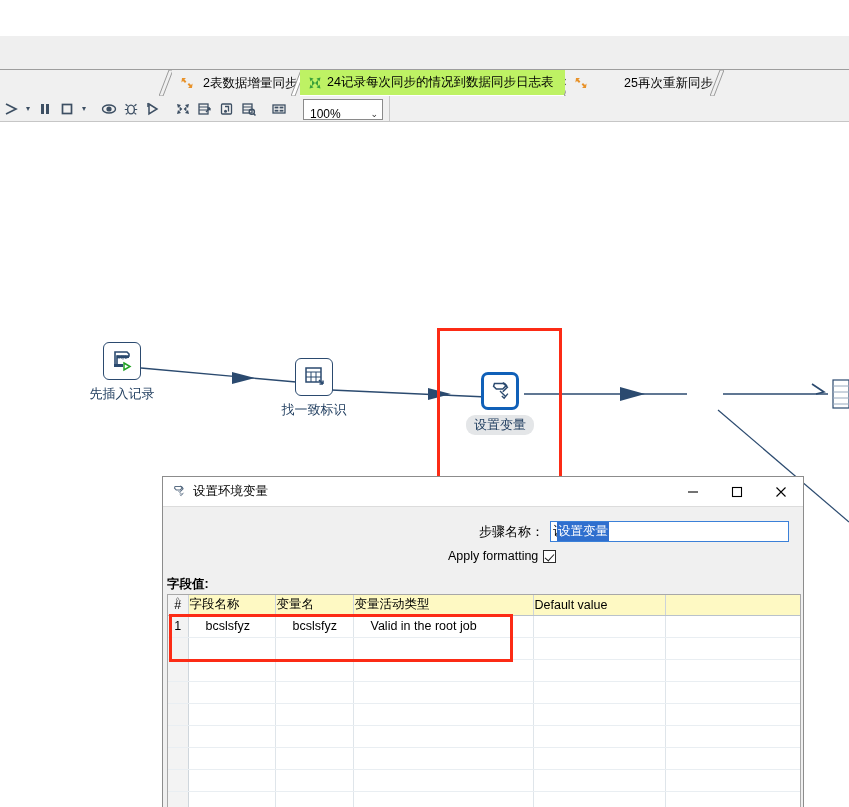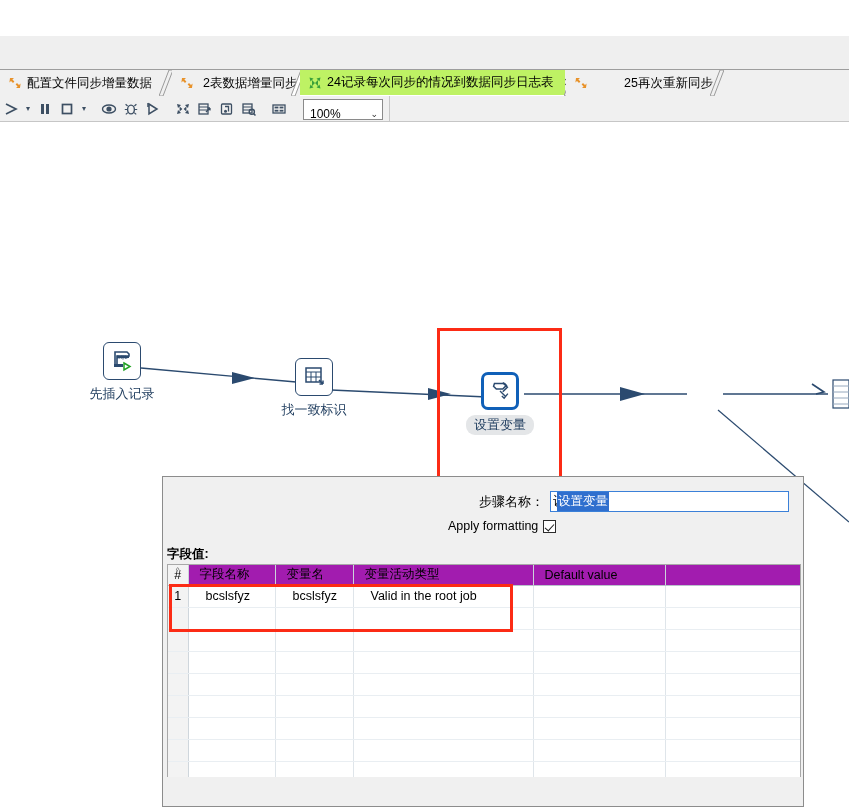--- a/index.html
+++ b/index.html
@@ -93,23 +93,23 @@
 
   .row-applyfmt { position:absolute; left:285px; top:42px; display:flex; align-items:center; gap:5px; font-size:12.5px; }
   .chk { width:13px; height:13px; border:1px solid #2b2b2b; background:#fff; position:relative; display:inline-block; }
   .chk::after { content:""; position:absolute; left:3px; top:1px; width:4px; height:8px; border:solid #1b1b1b; border-width:0 1.6px 1.6px 0; transform:rotate(42deg); }
 
   .lbl-fieldvals { position:absolute; left:4px; top:69px; font-size:12.5px; font-weight:bold; }
 
   .gridwrap { position:absolute; left:4px; top:87px; width:634px; height:213px; background:#ffffff; border:1px solid #a8a8a8; border-bottom:none; overflow:hidden; }
   table.grid { border-collapse:collapse; width:100%; table-layout:fixed; font-size:12.5px; }
   table.grid th {
-    height:20px; background:#a21caf; font-weight:normal; text-align:left;
+    height:20px; background:#fef9c3; font-weight:normal; text-align:left;
     border-right:1px solid #ccd3da; border-bottom:1px solid #b9c2cb;
-    padding:0 11px; color:#000; position:relative; font-size:12.5px;
+    padding:0 1px; color:#000; position:relative; font-size:12.5px;
   }
   table.grid th.c0 { background:#f3f3f3; text-align:center; padding:0; }
   table.grid td {
     height:22px; border-right:1px solid #dfe5ea; border-bottom:1px solid #e9eef2;
     padding:0 17px; color:#000; background:#ffffff; white-space:nowrap; overflow:hidden;
   }
   table.grid td.c0 { background:#f3f3f3; text-align:center; padding:0; color:#000; border-right:1px solid #cfd6dc; }
   .sortmark { position:absolute; left:50%; top:0px; transform:translateX(-50%); font-size:8px; color:#555; }
 
   
@@ -119,29 +119,20 @@
 <body>
 
 <div id="root">
 
   <div class="top-white"></div>
   <div class="menu-band"></div>
   <div class="band-line"></div>
 
   <div class="tabbar">
 
-    <div class="tab" style="left:0px; width:160px; border-right:none;">
-      <span class="tab-icon">
-        <svg width="14" height="14" viewBox="0 0 14 14">
-          <path d="M2 2 L6 2 L4.4 3.6 L6.4 5.6 L5 7 L3 5 L1.4 6.6 Z" fill="#e8922a"></path>
-          <path d="M12 12 L8 12 L9.6 10.4 L7.6 8.4 L9 7 L11 9 L12.6 7.4 Z" fill="#e8922a"></path>
-        </svg>
-      </span>
-      <span>配置文件同步增量数据</span>
-    </div>
     <div class="tabdiv" style="left:159px;">
       <svg width="14" height="26">
           <path d="M0,26 L10,0 L14,0 L4,26 Z" fill="#f0f0f0" stroke="#9a9a9a" stroke-width="1"></path>
         </svg>
     </div>
 
     <div class="tab" style="left:172px; width:120px; border-right:none;gap:9px;">
       <span class="tab-icon">
         <svg width="14" height="14" viewBox="0 0 14 14">
           <path d="M2 2 L6 2 L4.4 3.6 L6.4 5.6 L5 7 L3 5 L1.4 6.6 Z" fill="#e8922a"></path>
@@ -334,20 +325,47 @@
             <path d="M13 14 L19 20 M15 19.5 L17.5 22 L21.5 17" fill="none" stroke="#2b4a6f" stroke-width="1.5"></path>
           </svg>
         </span>
       </div>
       <div class="step-lbl pill">设置变量</div>
     </div>
 
   </div>
 
   <div class="dialog">
+    <div class="dlg-title">
+      <span>
+        <svg width="15" height="15" viewBox="0 0 26 26">
+          <path d="M7 6 H18 L20 8 L16 12 H9 L6 9 Z" fill="none" stroke="#5a6e84" stroke-width="1.8"></path>
+          <path d="M16 5 L21 10 L16 15" fill="none" stroke="#5a6e84" stroke-width="1.8"></path>
+          <path d="M13 14 L19 20 M15 19.5 L17.5 22 L21.5 17" fill="none" stroke="#5a6e84" stroke-width="1.6"></path>
+        </svg>
+      </span>
+      <span class="dlg-title-text">设置环境变量</span>
+      <div class="dlg-ctrls">
+        <div class="dlg-ctrl">
+          <svg width="12" height="12" viewBox="0 0 12 12">
+              <path d="M1 6 H11" stroke="#000" stroke-width="1.1"></path>
+            </svg>
+        </div>
+        <div class="dlg-ctrl">
+          <svg width="12" height="12" viewBox="0 0 12 12">
+              <rect x="1.5" y="1.5" width="9" height="9" fill="none" stroke="#000" stroke-width="1.1"></rect>
+            </svg>
+        </div>
+        <div class="dlg-ctrl">
+          <svg width="12" height="12" viewBox="0 0 12 12">
+              <path d="M1.5 1.5 L10.5 10.5 M10.5 1.5 L1.5 10.5" stroke="#000" stroke-width="1.1"></path>
+            </svg>
+        </div>
+      </div>
+    </div>
 
     <div class="dlg-body">
 
       <div class="row-stepname">
         <div class="lbl-stepname">步骤名称：</div>
         <input class="inp-stepname" value="设置变量" style="">
       </div>
       <div class="inp-sel-overlay">设置变量</div>
 
       <div class="row-applyfmt">

